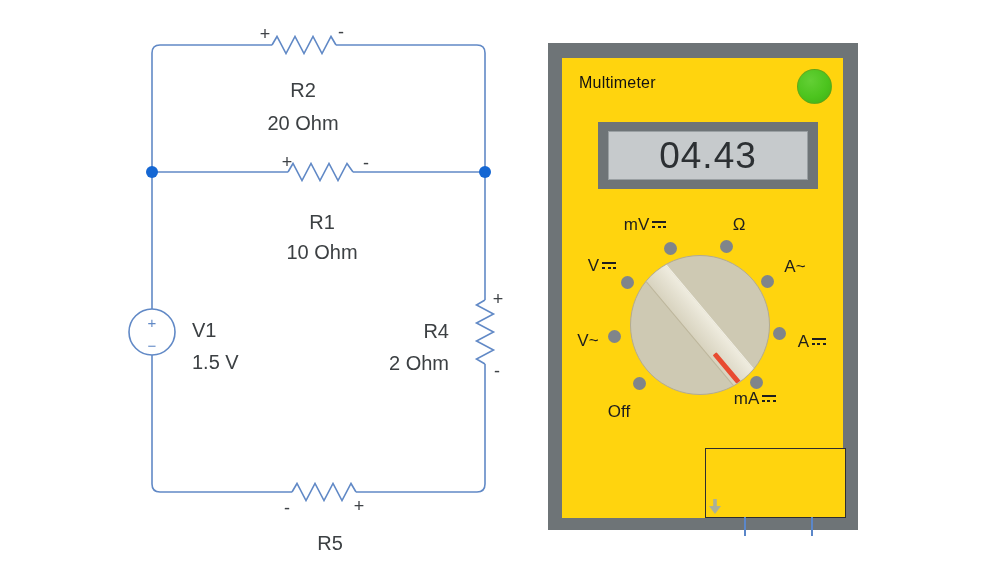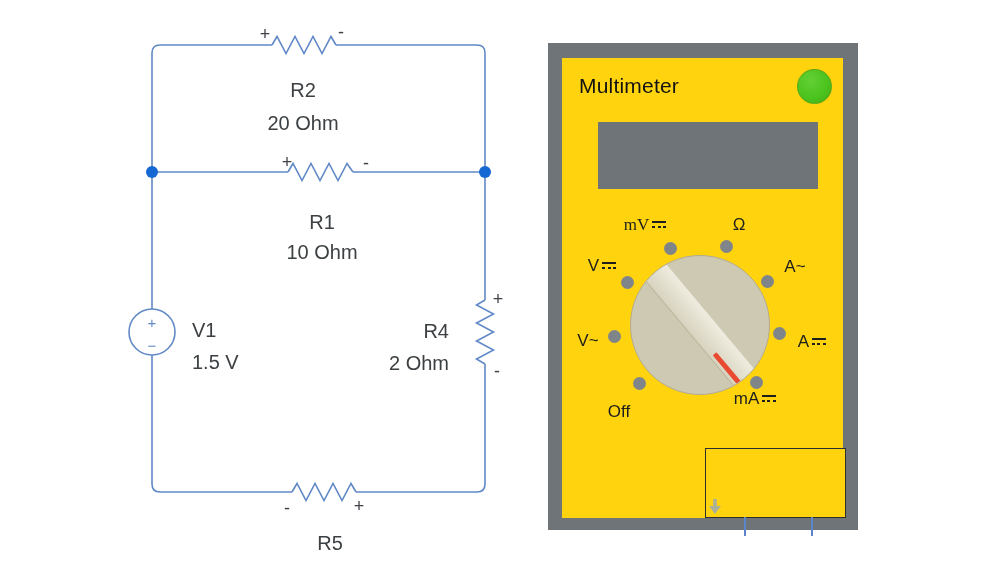--- a/index.html
+++ b/index.html
@@ -11,21 +11,21 @@
   .circuit-svg { position:absolute; left:0; top:0; }
   .circ-label { fill:#3c4043; font-size:20px; }
   .circ-sign  { fill:#3f4347; font-size:18px; font-weight:500; }
   .src-sign   { fill:#6189c6; font-size:15px; font-weight:500; }
 
   
   .mm-frame { position:absolute; left:548px; top:43px; width:310px; height:487px;
               background:#6e7477; }
   .mm-body  { position:absolute; left:562px; top:58px; width:281px; height:460px;
               background:#ffd40e; }
-  .mm-title { position:absolute; left:579px; top:74px; font-size:21px; font-weight:500;
+  .mm-title { position:absolute; left:579px; top:74px; font-size:16px; font-weight:500;
               color:#121212; letter-spacing:.2px; }
   .mm-led   { position:absolute; left:797px; top:69px; width:35px; height:35px;
               border-radius:50%;
               background:radial-gradient(circle at 38% 32%, #63cf35 0%, #4cc41e 55%, #3fae15 100%);
               border:1px solid rgba(120,140,20,.45); }
   .mm-bezel { position:absolute; left:598px; top:122px; width:220px; height:67px;
               background:#6e7477; }
   .mm-screen{ position:absolute; left:608px; top:131px; width:200px; height:49px;
               background:#c6cacc; border:1px solid #9aa0a3;
               display:flex; align-items:center; justify-content:center; }
@@ -43,21 +43,21 @@
 
   .dial-dot { position:absolute; width:13px; height:13px; border-radius:50%;
               background:#80858a; }
   .dot-mv  { left:664px; top:242px; }  .dot-ohm { left:720px; top:240px; }
   .dot-vdc { left:621px; top:276px; }  .dot-aac { left:761px; top:275px; }
   .dot-vac { left:608px; top:330px; }  .dot-adc { left:773px; top:327px; }
   .dot-off { left:633px; top:377px; }  .dot-ma  { left:750px; top:376px; }
 
   .dial-label { position:absolute; font-size:17px; color:#1e1e1e; text-align:center;
                 white-space:nowrap; }
-  .pos-mv  { left:613px; top:215px; width:64px;font-family:Liberation Serif, serif; }
+  .pos-mv  { left:613px; top:215px; width:64px; }
   .pos-ohm { left:719px; top:215px; width:40px; }
   .pos-vdc { left:572px; top:256px; width:60px; }
   .pos-aac { left:775px; top:257px; width:40px; }
   .pos-vac { left:558px; top:331px; width:60px; }
   .pos-adc { left:782px; top:332px; width:60px; }
   .pos-off { left:594px; top:402px; width:50px; }
   .pos-ma  { left:718px; top:389px; width:74px; }
 
   
   .dc { display:inline-block; width:14px; height:10px; position:relative;
@@ -147,20 +147,23 @@
     <text x="330" y="550" text-anchor="middle" class="circ-label">R5</text>
   </svg>
 
   <div class="mm-frame"></div>
   <div class="mm-body"></div>
 
   <div class="mm-title">Multimeter</div>
   <div class="mm-led"></div>
 
   <div class="mm-bezel"></div>
+  <div class="mm-screen">
+    <span class="mm-readout">04.43</span>
+  </div>
 
   <div class="mm-dial">
     <div class="dial-handle">
       <div class="dial-pointer-stripe"></div>
     </div>
   </div>
 
   <div class="dial-dot dot-mv"></div>
   <div class="dial-dot dot-ohm"></div>
   <div class="dial-dot dot-vdc"></div>

